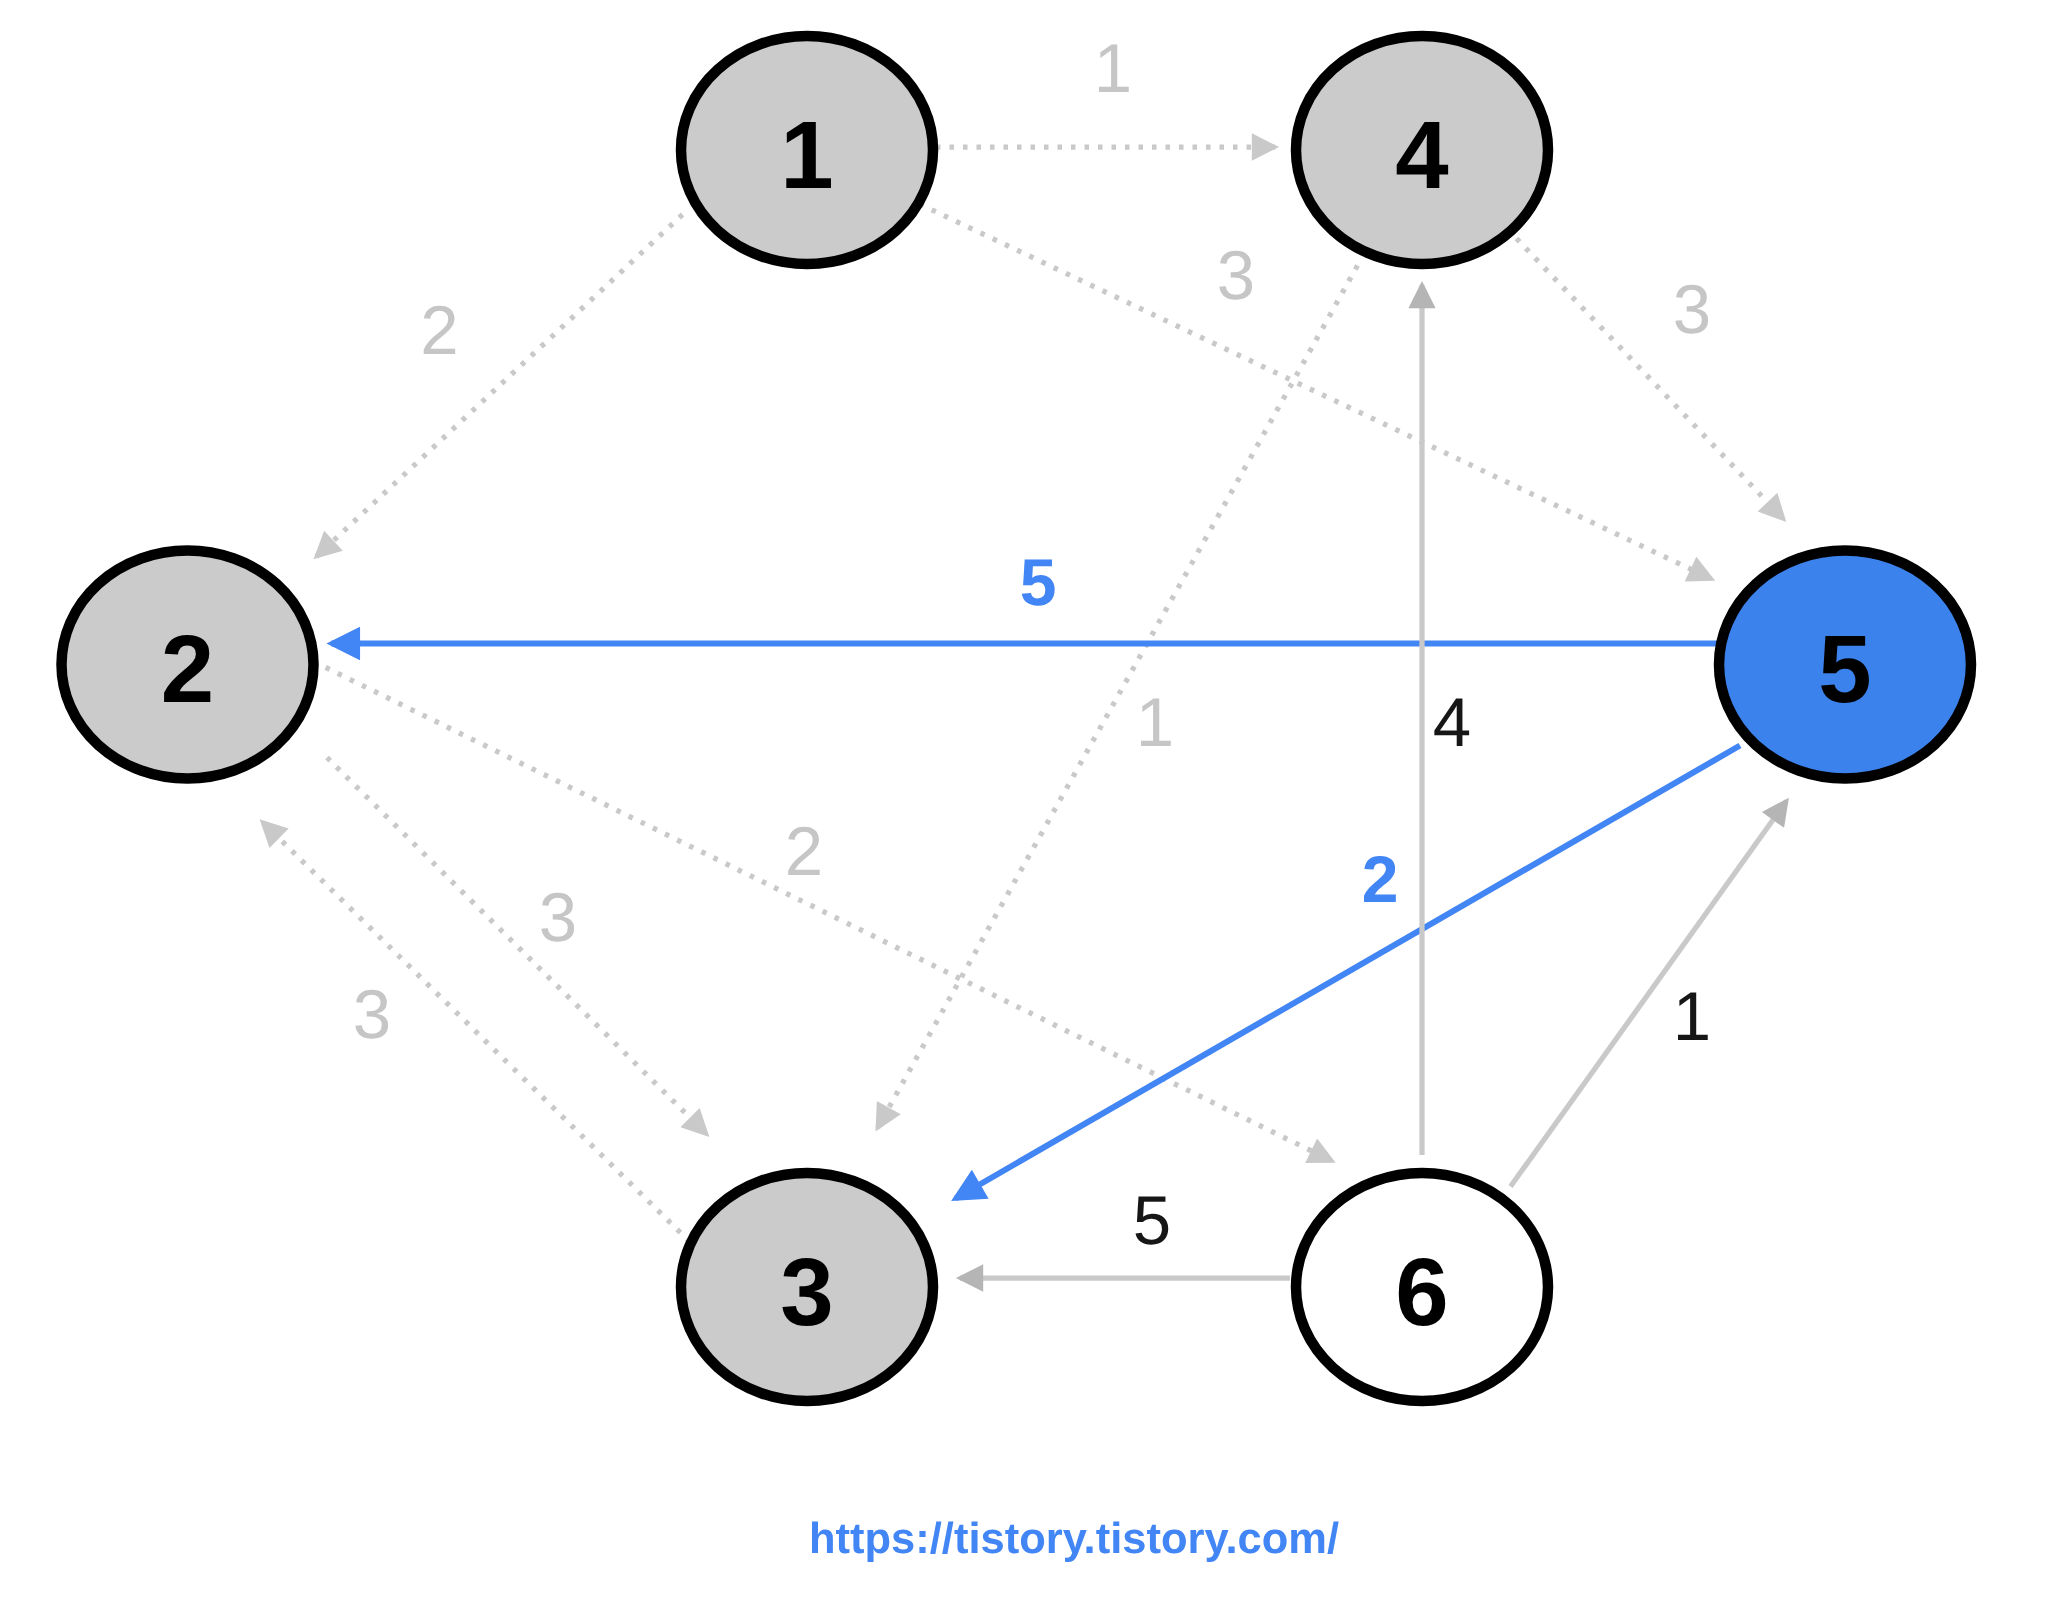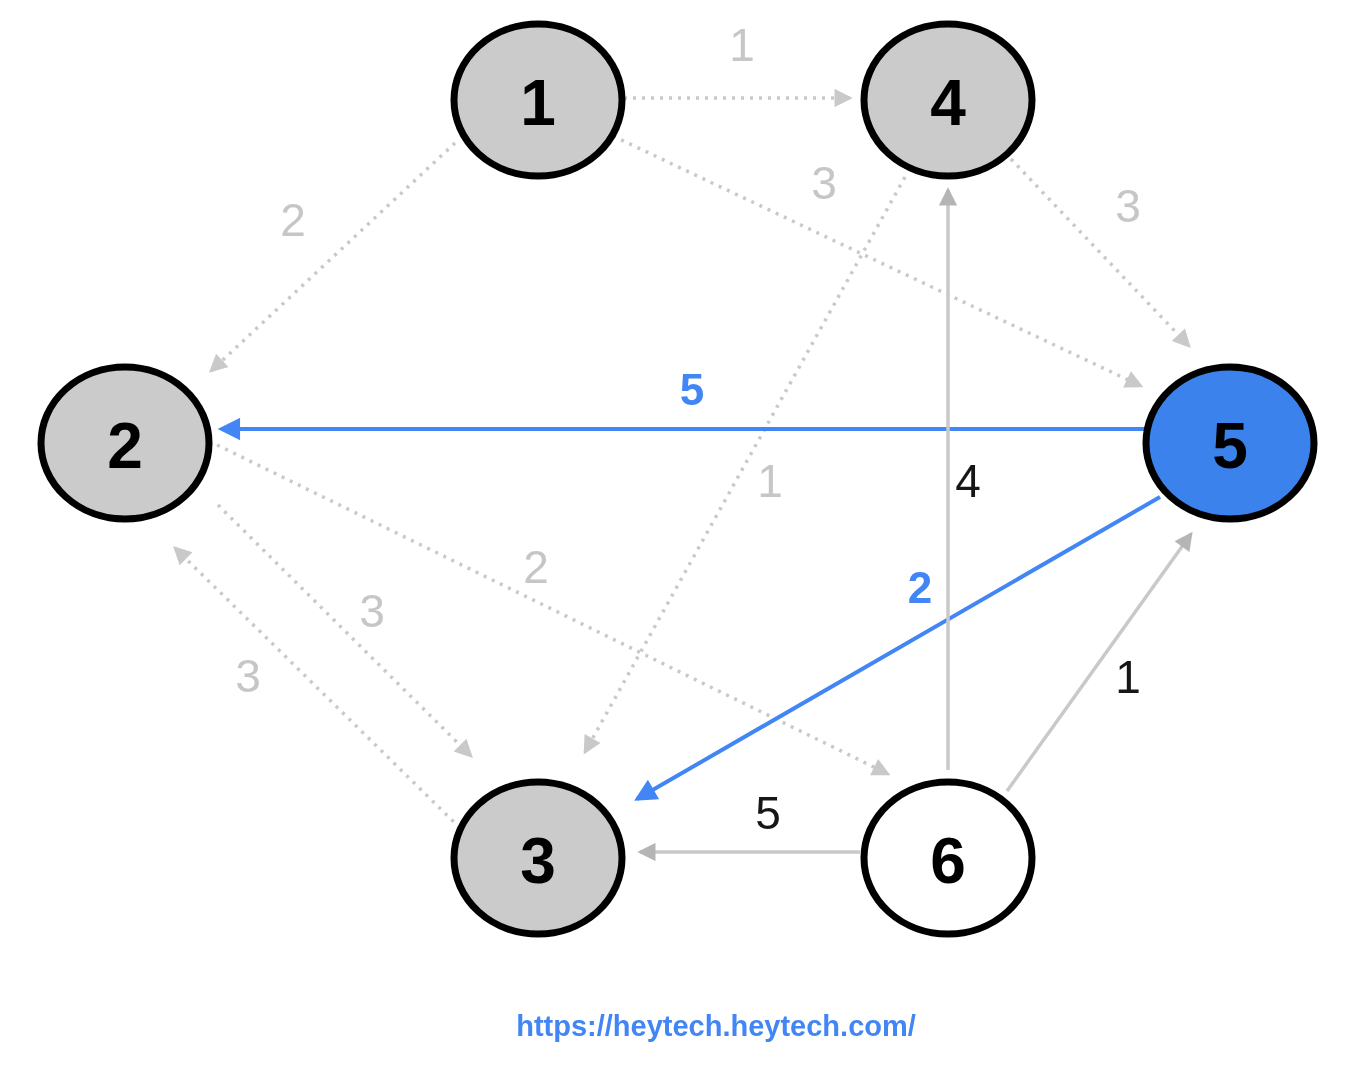--- a/index.html
+++ b/index.html
@@ -99,14 +99,14 @@
           <ellipse cx="538" cy="858" rx="84" ry="76" fill="#CBCBCB" stroke="#000000" stroke-width="7"></ellipse>
           <text x="538" y="861" class="node-label">3</text>
         </g>
         <g>
           <ellipse cx="948" cy="858" rx="84" ry="76" fill="#FFFFFF" stroke="#000000" stroke-width="7"></ellipse>
           <text x="948" y="861" class="node-label">6</text>
         </g>
       </g>
   </svg>
 
-  <div class="footer">https://heytech.heytech.com/</div>
+  <div class="footer">https://tistory.tistory.com/</div>
 </div>
 
 </body></html>

